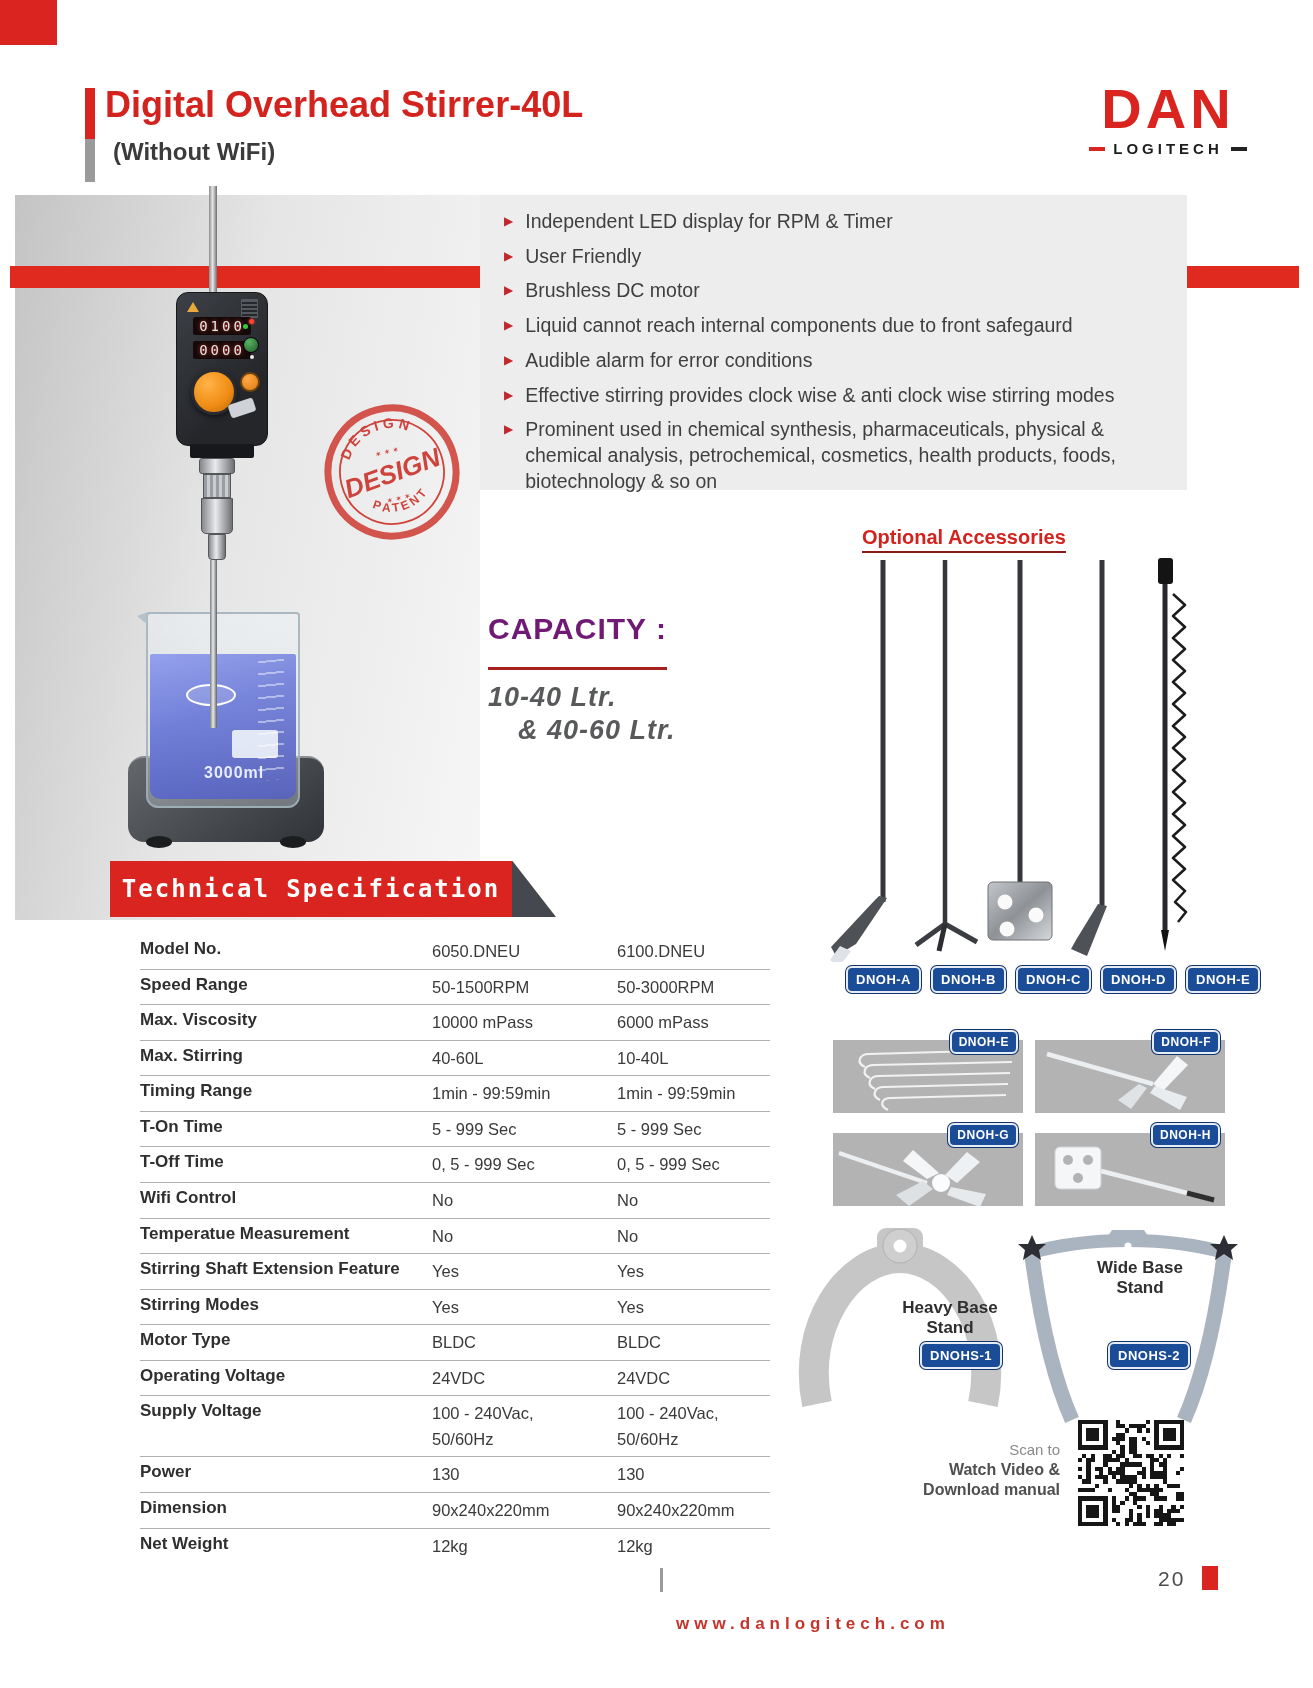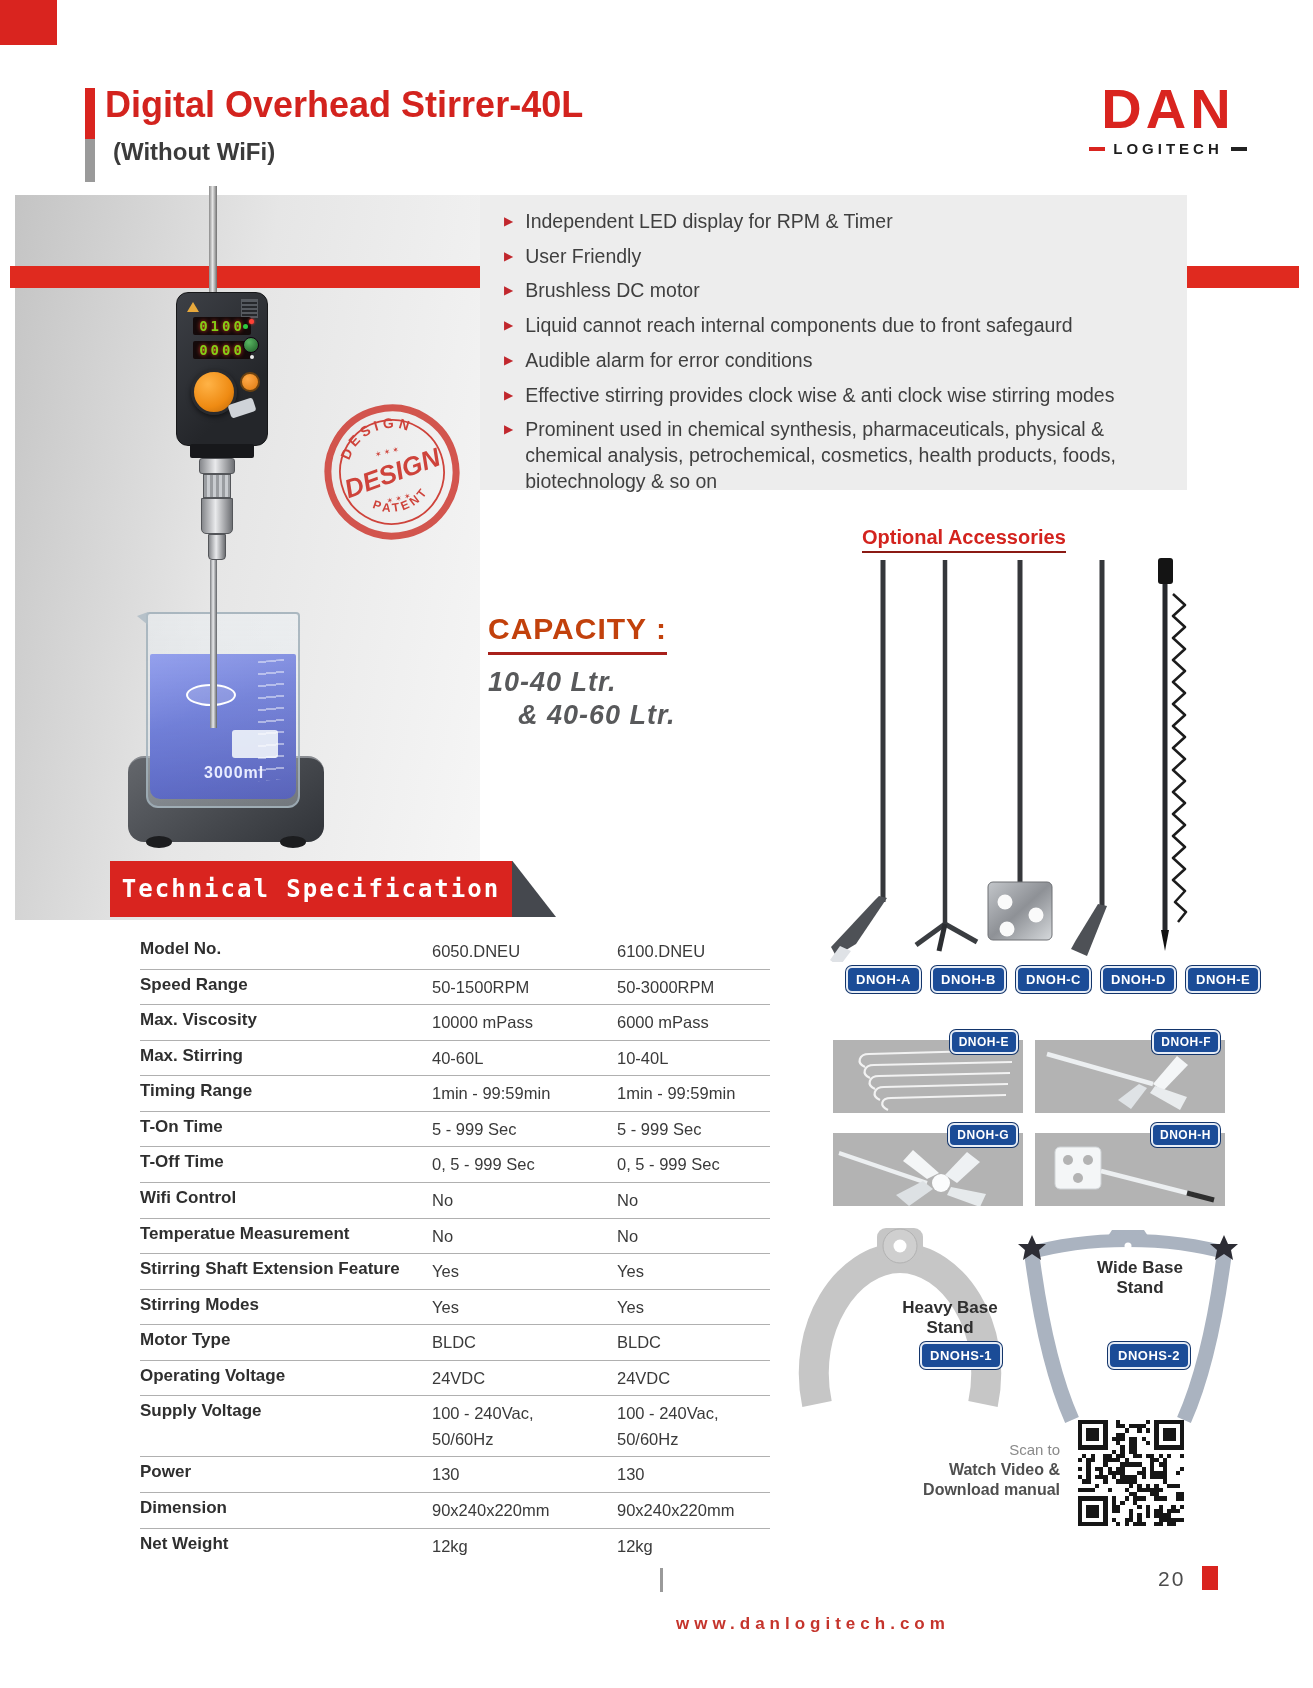--- a/index.html
+++ b/index.html
@@ -37,21 +37,21 @@
   .shaft-top{position:absolute;left:209px;top:186px;width:8px;height:108px;z-index:2;
              background:linear-gradient(90deg,#8a8a8a,#e6e6e6 45%,#6f6f6f);}
   .head{position:absolute;left:176px;top:292px;width:90px;height:152px;z-index:3;border-radius:12px;
         background:linear-gradient(135deg,#3d4046,#24262a 70%);border:1px solid #17181a;}
   .warn-tri{position:absolute;left:10px;top:9px;width:0;height:0;
             border-left:6px solid transparent;border-right:6px solid transparent;
             border-bottom:10px solid #e8a93c;}
   .vent{position:absolute;right:9px;top:6px;width:15px;height:17px;border:1px solid #565a60;
         background:repeating-linear-gradient(#565a60 0 2px,#26282c 2px 4px);}
   .disp{position:absolute;left:16px;width:58px;height:18px;background:#140a0a;border-radius:2px;
-        color:#84cc16;font-family:"DejaVu Sans Mono",monospace;font-weight:bold;font-size:14px;
+        color:#e5e5e5;font-family:"DejaVu Sans Mono",monospace;font-weight:normal;font-size:14px;
         letter-spacing:3px;text-align:center;line-height:18px;text-shadow:0 0 4px rgba(255,60,40,.9);}
   .disp1{top:24px;} .disp2{top:48px;}
   .led{position:absolute;border-radius:50%;}
   .led-r{right:13px;top:26px;width:5px;height:5px;background:#ff4136;box-shadow:0 0 3px #ff4136;}
   .led-g{right:19px;top:31px;width:5px;height:5px;background:#2ecc40;}
   .led-w{right:13px;top:62px;width:4px;height:4px;background:#eee;}
   .btn-green{position:absolute;right:8px;top:44px;width:14px;height:14px;border-radius:50%;
              background:radial-gradient(circle at 35% 30%,#59b562,#1d5a26);border:1px solid #101;}
   .knob{position:absolute;left:14px;top:76px;width:40px;height:40px;border-radius:50%;
         background:radial-gradient(circle at 35% 30%,#ffb347,#ef8b13 60%,#b96405);
@@ -88,22 +88,22 @@
   .sticker{position:absolute;left:86px;top:118px;width:46px;height:28px;background:rgba(240,244,250,.9);
            border-radius:3px;}
   .bml{position:absolute;left:58px;top:152px;font-size:16px;font-weight:bold;color:#e8ecff;letter-spacing:1px;}
   .grads{position:absolute;right:16px;top:48px;width:26px;height:120px;opacity:.75;transform:skewY(-6deg);
          background:repeating-linear-gradient(to bottom,rgba(255,255,255,.6) 0 2px,transparent 2px 12px);}
   .stamp{position:absolute;left:322px;top:402px;width:140px;height:140px;transform:rotate(-14deg);
          opacity:.92;z-index:2;}
 
   
   .capacity{position:absolute;left:488px;top:612px;}
-  .cap-head{display:inline-block;font-size:30px;font-weight:bold;color:#c2410c;letter-spacing:1px;
-            border-bottom:3px solid #a8201b;padding-bottom:6px;text-align:right;}
+  .cap-head{display:inline-block;font-size:30px;font-weight:bold;color:#701a75;letter-spacing:1px;
+            border-bottom:3px solid #a8201b;padding-bottom:21px;text-align:right;}
   .cap-l1{margin-top:12px;font-size:27px;font-weight:bold;font-style:italic;color:#58595b;letter-spacing:1px;}
   .cap-l2{margin-top:2px;margin-left:30px;font-size:27px;font-weight:bold;font-style:italic;color:#58595b;letter-spacing:1px;}
 
   
   .opt-head{position:absolute;left:862px;top:526px;font-size:20px;font-weight:bold;color:#d3231e;
             border-bottom:2px solid #8b1a14;padding-bottom:2px;}
   .shafts{position:absolute;left:790px;top:552px;width:430px;height:410px;}
   .badge{display:inline-block;background:#1b4c97;color:#fff;font-size:13px;font-weight:bold;
          letter-spacing:.5px;padding:4px 8px;border-radius:6px;border:2px solid #e7edf6;
          box-shadow:0 0 0 1px #13356b;text-align:center;}

